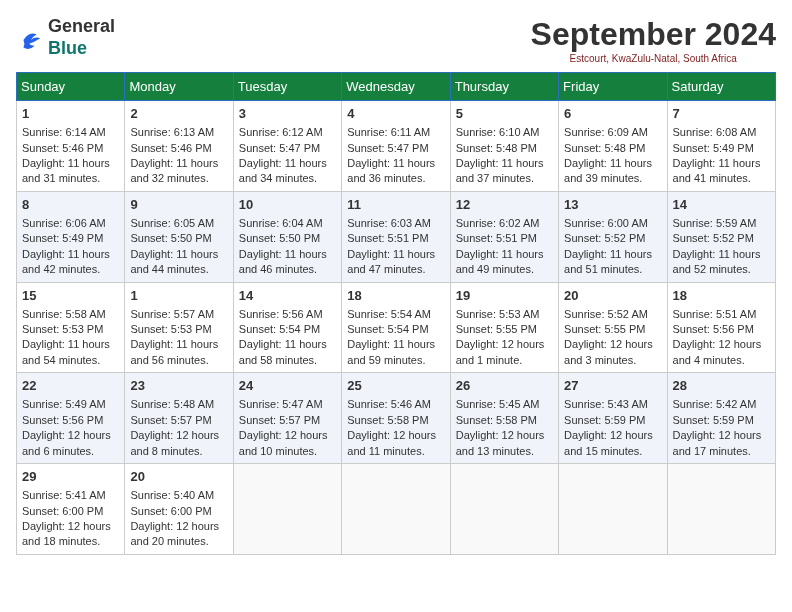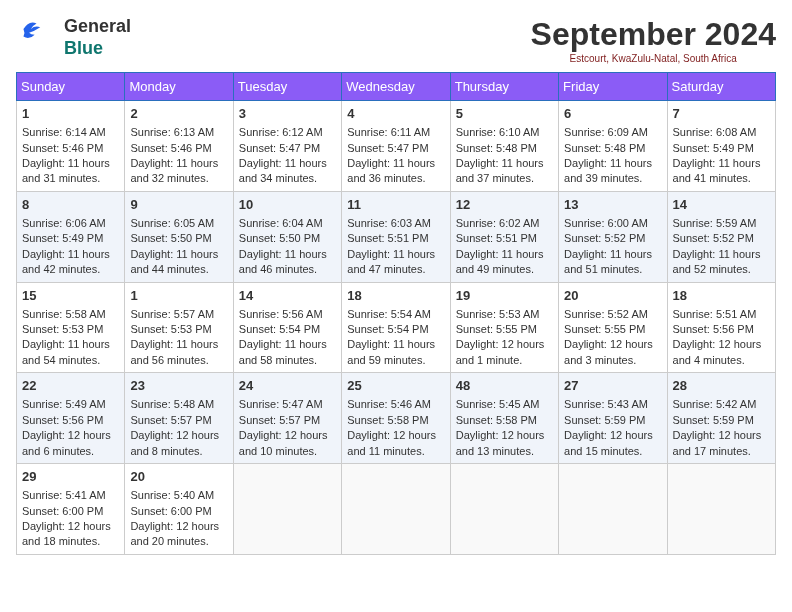--- a/index.html
+++ b/index.html
@@ -11,22 +11,22 @@
       padding: 16px;
     }
     .header {
       display: flex;
       justify-content: space-between;
       align-items: flex-start;
       margin-bottom: 8px;
     }
     .logo {
       display: flex;
-      align-items: flex-start;
-      gap: 20px;
+      align-items: flex-end;
+      gap: 4px;
     }
     .logo-text {
       font-size: 18px;
       font-weight: bold;
       line-height: 1.2;
     }
     .logo-general { color: #333; }
     .logo-blue { color: #0f766e; }
     .logo-bird {
       width: 28px;
@@ -41,21 +41,21 @@
     .location-title {
       font-size: 10px;
       color: #7f1d1d;
     }
     .calendar {
       width: 100%;
       border-collapse: collapse;
       font-size: 11px;
     }
     .calendar th {
-      background: #8b5cf6;
+      background: #15803d;
       color: #fff;
       padding: 6px 4px;
       text-align: left;
       font-size: 13px;
       font-weight: normal;
       border: 1px solid #2a6fbd;
     }
     .calendar td {
       vertical-align: top;
       padding: 4px 5px;
@@ -145,21 +145,21 @@
         <td><span class="day-num">18</span><span class="cell-text">Sunrise: 5:54 AM<br>Sunset: 5:54 PM<br>Daylight: 11 hours and 59 minutes.</span></td>
         <td><span class="day-num">19</span><span class="cell-text">Sunrise: 5:53 AM<br>Sunset: 5:55 PM<br>Daylight: 12 hours and 1 minute.</span></td>
         <td><span class="day-num">20</span><span class="cell-text">Sunrise: 5:52 AM<br>Sunset: 5:55 PM<br>Daylight: 12 hours and 3 minutes.</span></td>
         <td><span class="day-num">18</span><span class="cell-text">Sunrise: 5:51 AM<br>Sunset: 5:56 PM<br>Daylight: 12 hours and 4 minutes.</span></td>
       </tr>
       <tr>
         <td><span class="day-num">22</span><span class="cell-text">Sunrise: 5:49 AM<br>Sunset: 5:56 PM<br>Daylight: 12 hours and 6 minutes.</span></td>
         <td><span class="day-num">23</span><span class="cell-text">Sunrise: 5:48 AM<br>Sunset: 5:57 PM<br>Daylight: 12 hours and 8 minutes.</span></td>
         <td><span class="day-num">24</span><span class="cell-text">Sunrise: 5:47 AM<br>Sunset: 5:57 PM<br>Daylight: 12 hours and 10 minutes.</span></td>
         <td><span class="day-num">25</span><span class="cell-text">Sunrise: 5:46 AM<br>Sunset: 5:58 PM<br>Daylight: 12 hours and 11 minutes.</span></td>
-        <td><span class="day-num">48</span><span class="cell-text">Sunrise: 5:45 AM<br>Sunset: 5:58 PM<br>Daylight: 12 hours and 13 minutes.</span></td>
+        <td><span class="day-num">26</span><span class="cell-text">Sunrise: 5:45 AM<br>Sunset: 5:58 PM<br>Daylight: 12 hours and 13 minutes.</span></td>
         <td><span class="day-num">27</span><span class="cell-text">Sunrise: 5:43 AM<br>Sunset: 5:59 PM<br>Daylight: 12 hours and 15 minutes.</span></td>
         <td><span class="day-num">28</span><span class="cell-text">Sunrise: 5:42 AM<br>Sunset: 5:59 PM<br>Daylight: 12 hours and 17 minutes.</span></td>
       </tr>
       <tr>
         <td><span class="day-num">29</span><span class="cell-text">Sunrise: 5:41 AM<br>Sunset: 6:00 PM<br>Daylight: 12 hours and 18 minutes.</span></td>
         <td><span class="day-num">20</span><span class="cell-text">Sunrise: 5:40 AM<br>Sunset: 6:00 PM<br>Daylight: 12 hours and 20 minutes.</span></td>
         <td class="empty-cell"></td>
         <td class="empty-cell"></td>
         <td class="empty-cell"></td>
         <td class="empty-cell"></td>

